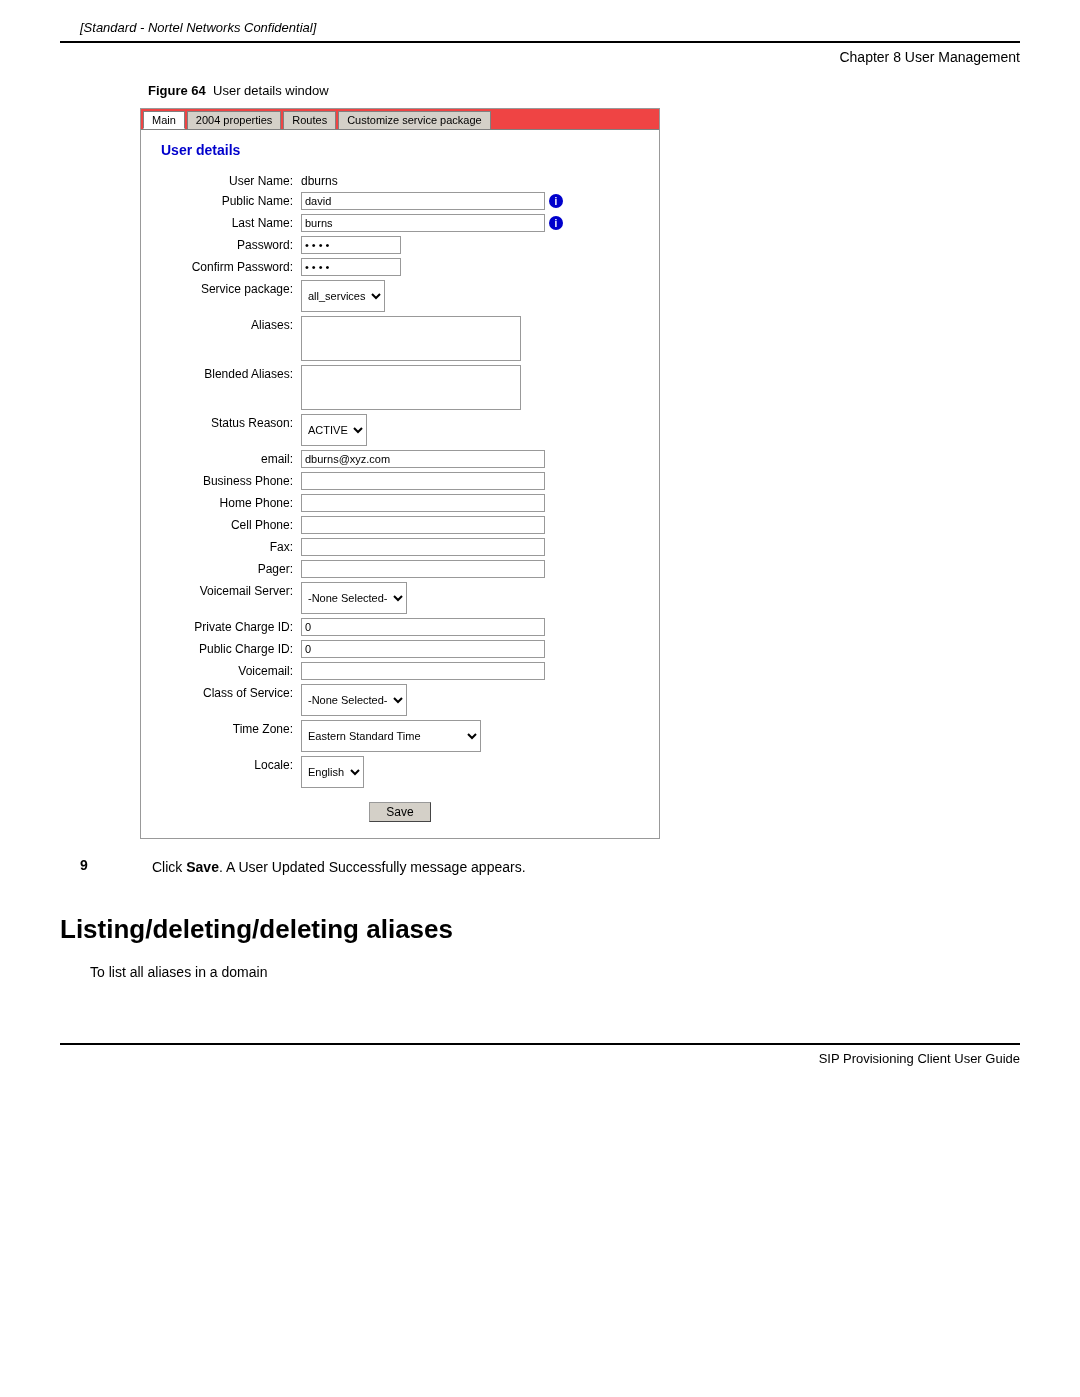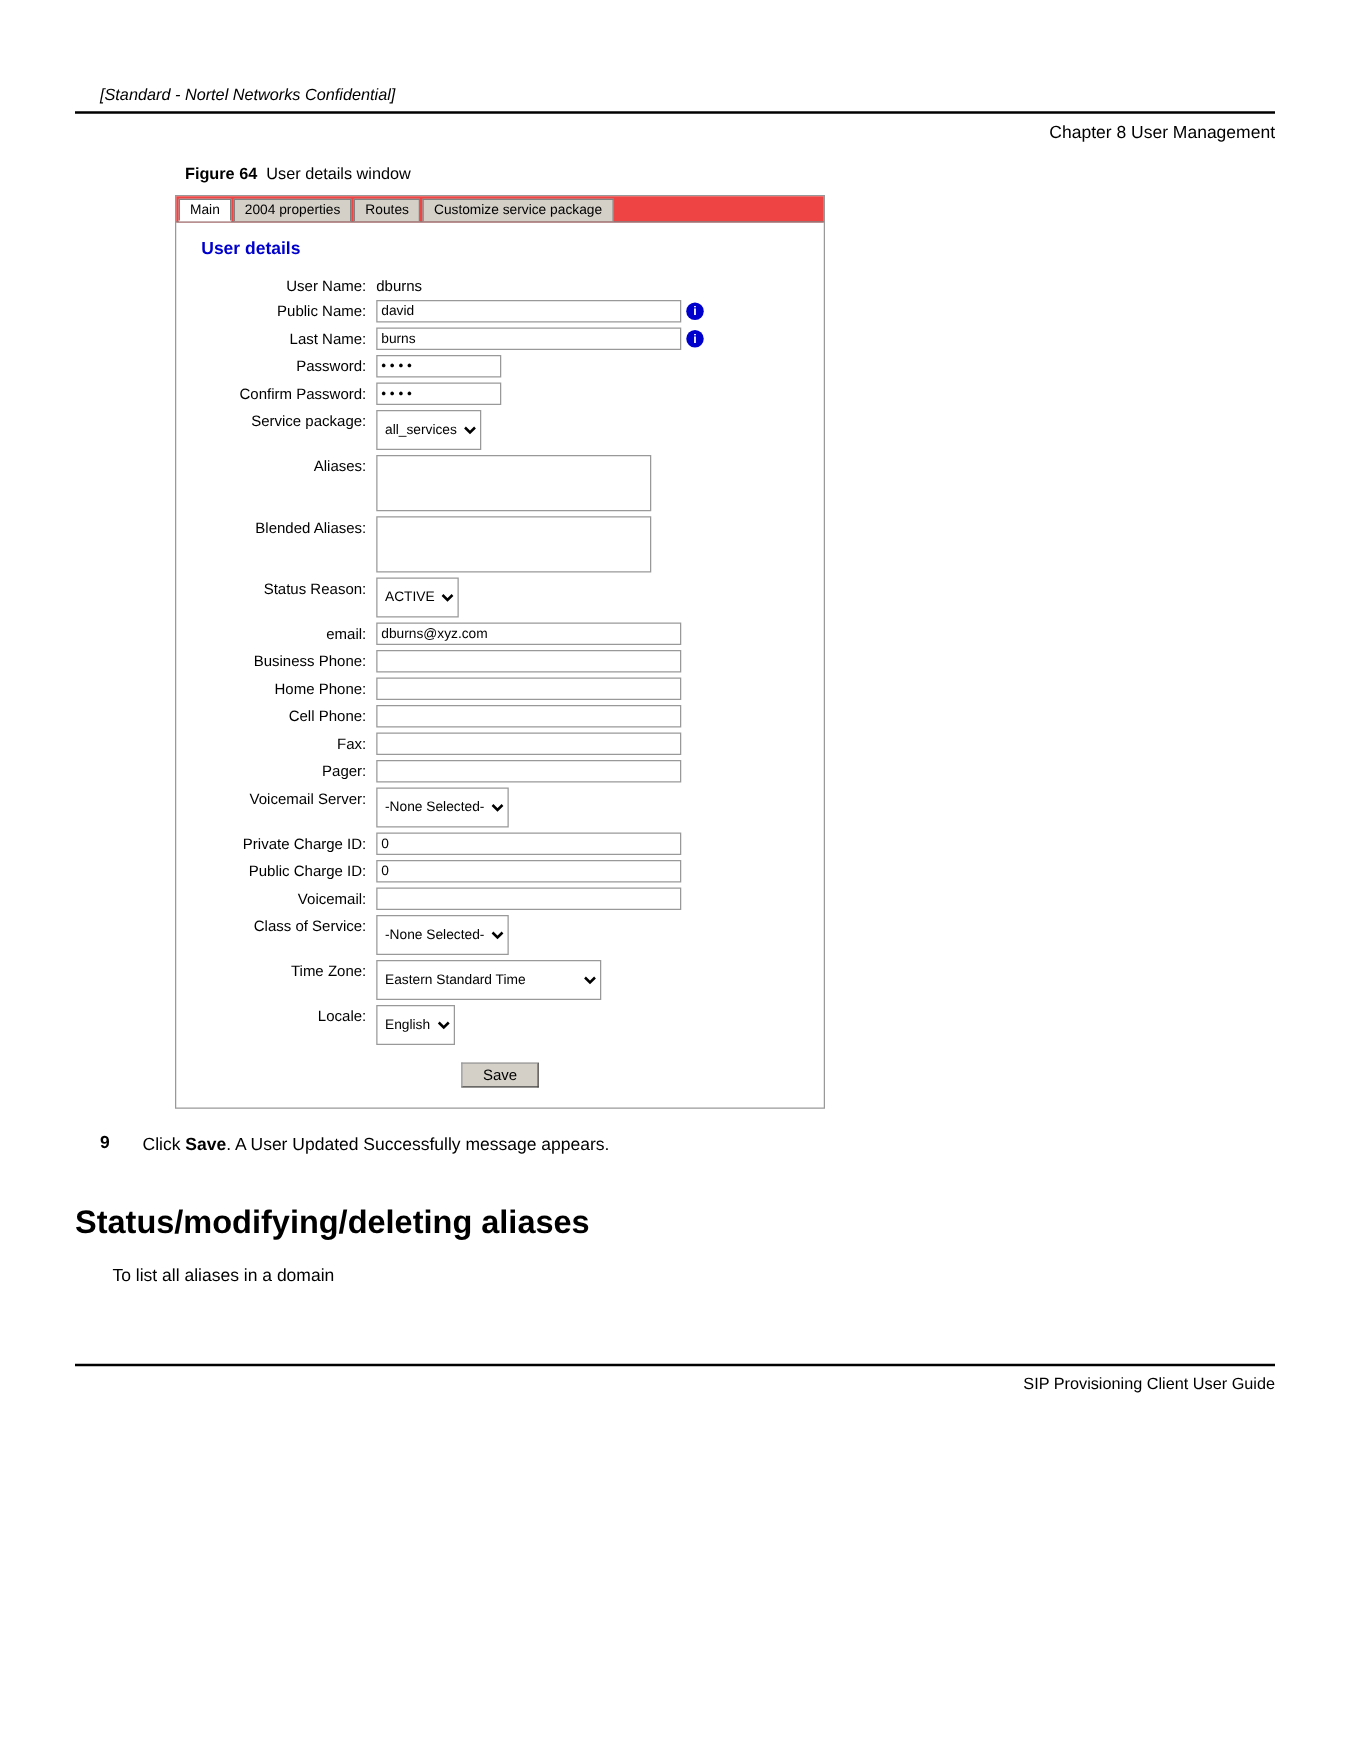--- a/index.html
+++ b/index.html
@@ -20,21 +20,20 @@
       padding: 20px 60px 40px 60px;
       position: relative;
     }
 
     .confidential-header {
       font-style: italic;
       font-size: 13px;
       color: #000;
       margin-bottom: 6px;
       padding-left: 20px;
-      margin-top: 48px;
     }
 
     .chapter-header {
       display: flex;
       justify-content: flex-end;
       align-items: center;
       border-top: 2px solid #000;
       padding-top: 6px;
       margin-bottom: 18px;
       font-size: 14px;
@@ -199,20 +198,21 @@
 
     .step-number {
       font-weight: bold;
       font-size: 14px;
       min-width: 20px;
     }
 
     .step-text {
       font-size: 14px;
       line-height: 1.5;
+      margin-left: 38px;
     }
 
     .step-text strong {
       font-weight: bold;
     }
 
     .section-heading {
       font-size: 26px;
       font-weight: bold;
       color: #000;
@@ -456,21 +456,21 @@
     </div>
   </div>
 
   <div class="step-row">
     <span class="step-number">9</span>
     <span class="step-text">
       Click <strong>Save</strong><span>. A User Updated Successfully message appears.</span>
     </span>
   </div>
 
-  <h2 class="section-heading">Status/modifying/deleting aliases</h2>
+  <h2 class="section-heading">Listing/deleting/deleting aliases</h2>
 
   <p class="section-intro">To list all aliases in a domain</p>
 
   <div class="footer-bar">
     <span>SIP Provisioning Client User Guide</span>
   </div>
 
 </div>
 
 </body></html>

